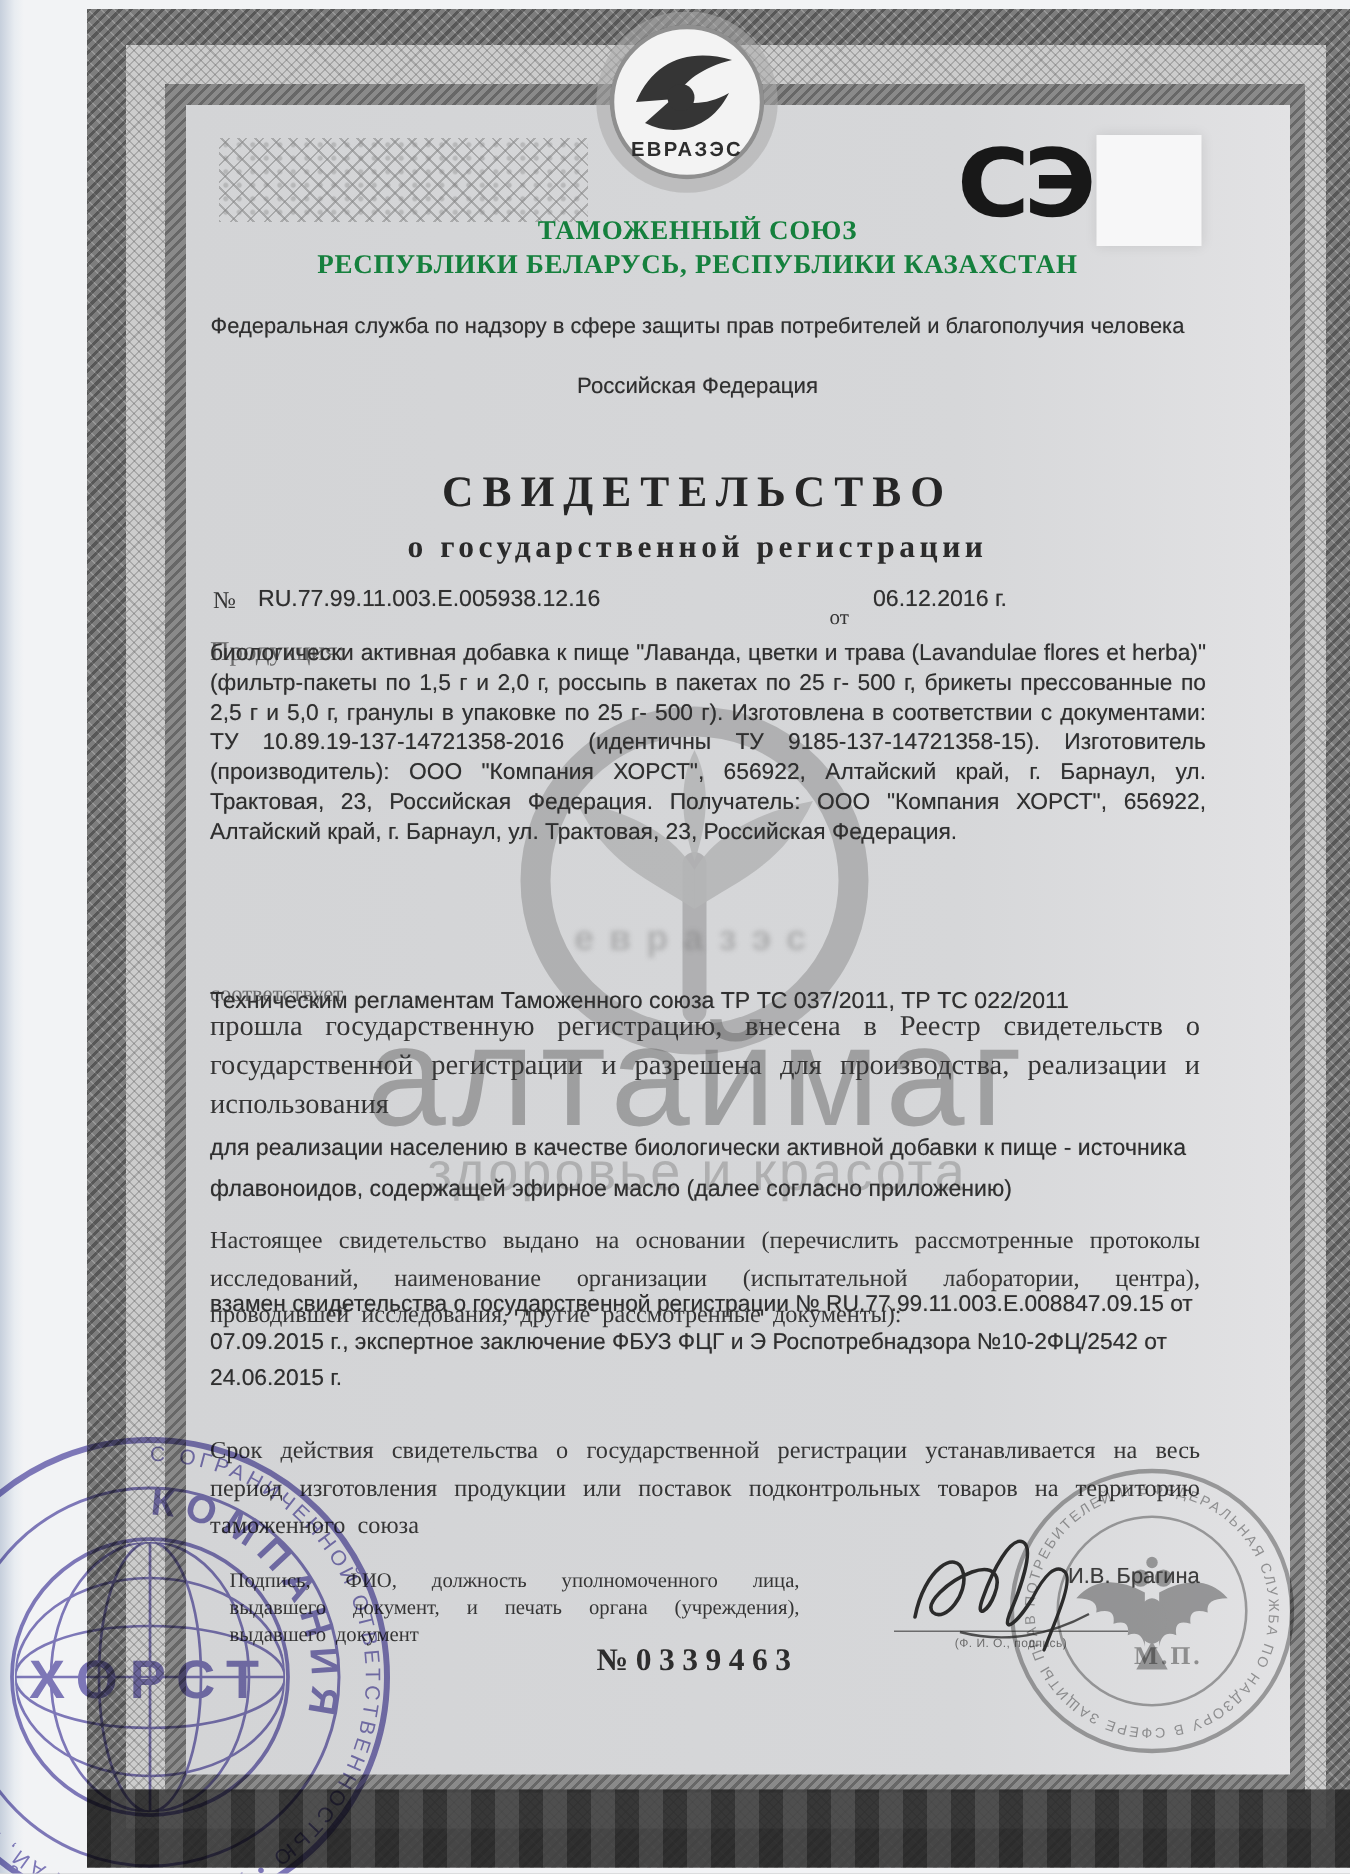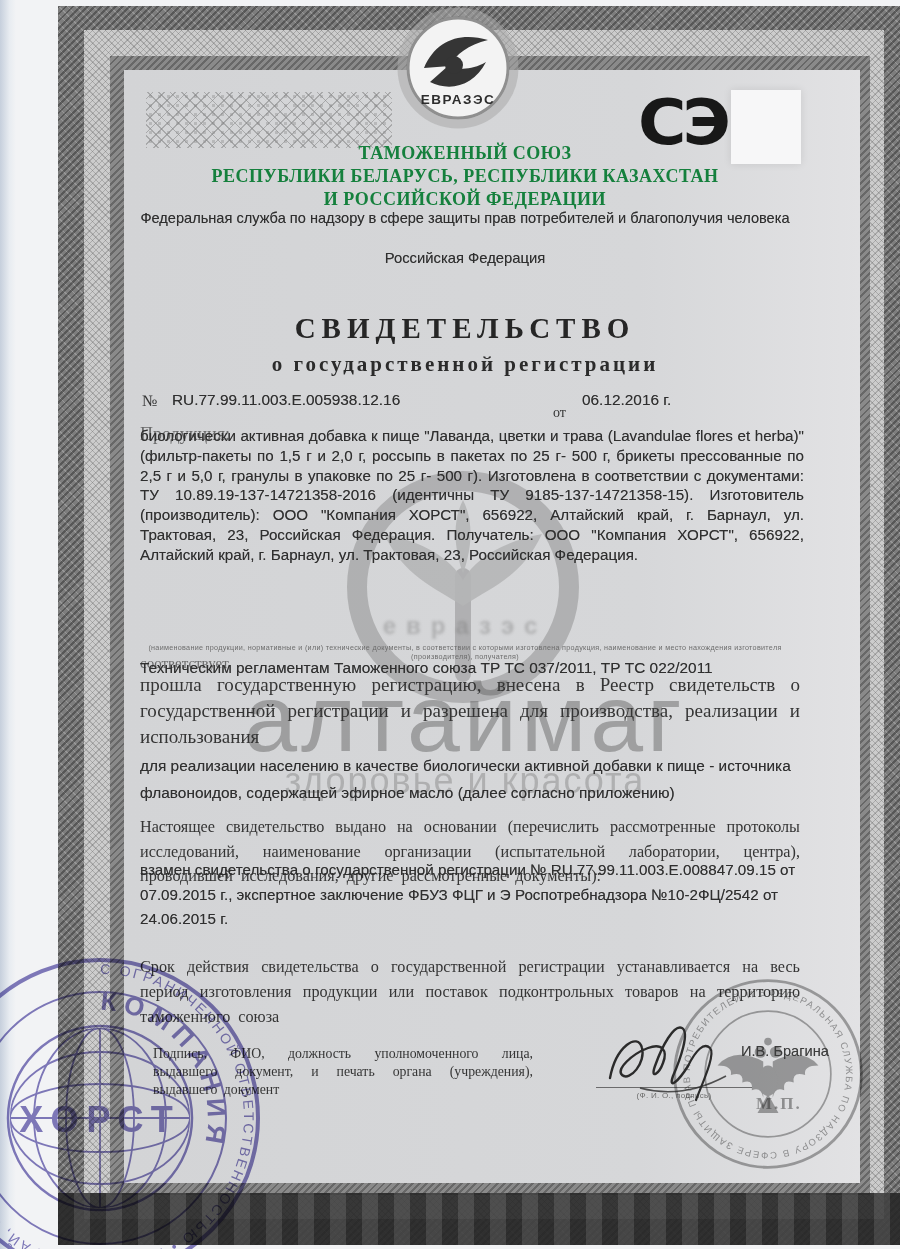--- a/index.html
+++ b/index.html
@@ -86,51 +86,50 @@
     <path d="M131 150 C100 130 72 120 52 78 C92 86 118 102 131 124" fill="#8a8a8a" opacity=".9"></path>
     <path d="M131 150 C162 130 190 120 210 78 C170 86 144 102 131 124" fill="#8a8a8a" opacity=".9"></path>
     <path d="M131 118 C120 86 122 62 131 44 C140 62 142 86 131 118" fill="#8a8a8a" opacity=".9"></path>
   </svg>
   <div class="abs wm" style="top:612px;font-size:24px;font-weight:bold;letter-spacing:10px;color:rgba(115,115,115,.38);filter:blur(1.6px);">евразэс</div>
   <div class="abs wm" style="top:664px;font-size:95px;font-weight:normal;letter-spacing:4px;color:rgba(104,104,104,.5);">алтаймаг</div>
   <div class="abs wm" style="top:760px;font-size:36px;letter-spacing:2px;color:rgba(128,128,128,.45);">здоровье и красота</div>
 
   <div class="abs hline ser hb" style="top:143px;font-size:18px;">ТАМОЖЕННЫЙ СОЮЗ</div>
   <div class="abs hline ser hb" style="top:166px;font-size:18px;">РЕСПУБЛИКИ БЕЛАРУСЬ, РЕСПУБЛИКИ КАЗАХСТАН</div>
-  <div class="abs hline ser hb" style="top:189px;font-size:18px;">И РОССИЙСКОЙ ФЕДЕРАЦИИ</div>
   <div class="abs hline san typed" style="top:210px;font-size:14.6px;">Федеральная служба по надзору в сфере защиты прав потребителей и благополучия человека</div>
   <div class="abs hline san typed" style="top:250px;font-size:14.8px;">Российская Федерация</div>
 
   <div class="abs hline ser" style="top:312px;font-size:29px;font-weight:bold;letter-spacing:6px;color:#262626;">СВИДЕТЕЛЬСТВО</div>
   <div class="abs hline ser" style="top:352px;font-size:21px;font-weight:bold;letter-spacing:3px;color:#2b2b2b;">о государственной регистрации</div>
 
   <div class="abs ser formtxt" style="left:142px;top:392px;font-size:16px;">№</div>
   <div class="abs san typed" style="left:172px;top:391px;font-size:15.4px;">RU.77.99.11.003.Е.005938.12.16</div>
   <div class="abs ser formtxt" style="left:553px;top:405px;font-size:14px;">от</div>
   <div class="abs san typed" style="left:582px;top:391px;font-size:15.4px;">06.12.2016 г.</div>
 
   <div class="abs ser faint" style="left:140px;top:424px;font-size:18px;">Продукция:</div>
   <div class="abs san typed justify" style="left:140px;top:426px;width:664px;font-size:15.2px;line-height:19.8px;">биологически активная добавка к пище "Лаванда, цветки и трава (Lavandulae flores et herba)" (фильтр-пакеты по 1,5 г и 2,0 г, россыпь в пакетах по 25 г- 500 г, брикеты прессованные по 2,5 г и 5,0 г, гранулы в упаковке по 25 г- 500 г). Изготовлена в соответствии с документами: ТУ 10.89.19-137-14721358-2016 (идентичны ТУ 9185-137-14721358-15). Изготовитель (производитель): ООО "Компания ХОРСТ", 656922, Алтайский край, г. Барнаул, ул. Трактовая, 23, Российская Федерация. Получатель: ООО "Компания ХОРСТ", 656922, Алтайский край, г. Барнаул, ул. Трактовая, 23, Российская Федерация.</div>
-  <div class="abs hline tiny" style="top:643px;font-size:7.2px;">(наименование продукции, нормативные и (или) технические документы, в соответствии с которыми изготовлена продукция, наименование и место нахождения изготовителя (производителя), получателя)</div>
 
   <div class="abs ser faint" style="left:140px;top:655px;font-size:15px;">соответствует</div>
   <div class="abs san typed" style="left:140px;top:659px;font-size:15.4px;">Техническим регламентам Таможенного союза ТР ТС 037/2011, ТР ТС 022/2011</div>
 
   <div class="abs ser formtxt justify" style="left:140px;top:672px;width:660px;font-size:19px;line-height:26px;word-spacing:6px;font-family:Liberation Serif, serif;">прошла государственную регистрацию, внесена в Реестр свидетельств о государственной регистрации и разрешена для производства, реализации и использования</div>
   <div class="abs san typed" style="left:140px;top:753px;width:672px;font-size:15.4px;line-height:26.5px;">для реализации населению в качестве биологически активной добавки к пище - источника флавоноидов, содержащей эфирное масло (далее согласно приложению)</div>
 
   <div class="abs ser formtxt justify" style="left:140px;top:815px;width:660px;font-size:16.2px;line-height:24.5px;word-spacing:4px;">Настоящее свидетельство выдано на основании (перечислить рассмотренные протоколы исследований, наименование организации (испытательной лаборатории, центра), проводившей исследования, другие рассмотренные документы):</div>
   <div class="abs san typed" style="left:140px;top:858px;width:672px;font-size:15.2px;line-height:24.5px;">взамен свидетельства о государственной регистрации № RU.77.99.11.003.Е.008847.09.15 от 07.09.2015 г., экспертное заключение ФБУЗ ФЦГ и Э Роспотребнадзора №10-2ФЦ/2542 от 24.06.2015 г.</div>
 
   <div class="abs ser formtxt justify" style="left:140px;top:955px;width:660px;font-size:16.2px;line-height:25px;word-spacing:4px;">Срок действия свидетельства о государственной регистрации устанавливается на весь период изготовления продукции или поставок подконтрольных товаров на территорию таможенного союза</div>
 
   <div class="abs ser formtxt justify" style="left:153px;top:1045px;width:380px;font-size:13.8px;line-height:18px;word-spacing:3px;">Подпись, ФИО, должность уполномоченного лица, выдавшего документ, и печать органа (учреждения), выдавшего документ</div>
   <div class="abs" style="left:596px;top:1087px;width:156px;border-top:1.5px solid rgba(80,80,80,.8);"></div>
   <div class="abs tiny" style="left:596px;top:1091px;width:156px;text-align:center;">(Ф. И. О., подпись)</div>
   <div class="abs ser" style="left:756px;top:1094px;font-size:17px;font-weight:bold;letter-spacing:2px;color:rgba(75,75,75,.55);">М.П.</div>
+  <div class="abs hline ser" style="top:1094px;font-size:21px;font-weight:bold;letter-spacing:5px;color:#2d2d2d;">№0339463</div>
 
   <svg class="abs" style="left:668px;top:974px;opacity:.58;mix-blend-mode:multiply;filter:blur(.4px);" width="200" height="200" viewBox="0 0 210 210">
     <defs>
         <path id="gring" d="M105,23 a82,82 0 1,1 -0.2,0"></path>
       </defs>
     <circle cx="105" cy="105" r="98" fill="none" stroke="#6f6f6f" stroke-width="3"></circle>
     <circle cx="105" cy="105" r="66" fill="none" stroke="#6f6f6f" stroke-width="1.8"></circle>
     <text font-family="Liberation Sans, sans-serif" font-size="10" letter-spacing="1.5" fill="#5f5f5f">
       <textPath href="#gring">ФЕДЕРАЛЬНАЯ СЛУЖБА ПО НАДЗОРУ В СФЕРЕ ЗАЩИТЫ ПРАВ ПОТРЕБИТЕЛЕЙ И БЛАГОПОЛУЧИЯ ЧЕЛОВЕКА</textPath>
     </text>
@@ -143,21 +142,21 @@
       <ellipse cx="105" cy="112" rx="10" ry="16"></ellipse>
       <path d="M105 126 l-11 20 h22 z"></path>
     </g>
   </svg>
 
   <svg class="abs" style="left:600px;top:1014px;" width="150" height="100" viewBox="0 0 150 100">
     <path d="M10 64 C16 32 38 18 42 34 C46 48 30 68 22 61 C16 55 32 40 48 34 C62 29 68 36 63 49 C59 60 50 66 55 52 C62 32 74 10 82 14 C90 18 80 46 73 62 C68 76 78 68 88 52" fill="none" stroke="#2b2b2b" stroke-width="2.4" stroke-linecap="round"></path>
     <path d="M88 52 C96 36 104 28 110 34 C116 40 102 70 96 86" fill="none" stroke="#2b2b2b" stroke-width="2.2" stroke-linecap="round"></path>
     <path d="M40 74 C70 82 100 76 126 62" fill="none" stroke="#2b2b2b" stroke-width="1.6" opacity=".8"></path>
   </svg>
-  <div class="abs san" style="left:741px;top:1043px;font-size:14.6px;color:#3c3c3c;text-shadow:0 0 .5px rgba(0,0,0,.35);">И.В. Брагина</div>
+  <div class="abs san" style="left:712px;top:1043px;font-size:14.6px;color:#3c3c3c;text-shadow:0 0 .5px rgba(0,0,0,.35);">И.В. Брагина</div>
 
   <div class="abs ce-mark">СЭ</div>
 
   <svg class="abs" style="left:396px;top:8px;" width="124" height="124" viewBox="0 0 124 124">
     <circle cx="62" cy="60" r="56" fill="none" stroke="#a9a9a9" stroke-width="9" opacity=".55"></circle>
     <circle cx="62" cy="60" r="50" fill="#f3f3f3" stroke="#8f8f8f" stroke-width="3"></circle>
     <g fill="#353535">
       <path d="M28 60 C40 32 64 24 92 32 C72 37 60 46 54 58 Z"></path>
       <path d="M34 74 C54 84 78 78 90 54 C76 62 64 62 52 58 Z"></path>
       <circle cx="58" cy="57" r="9"></circle>

